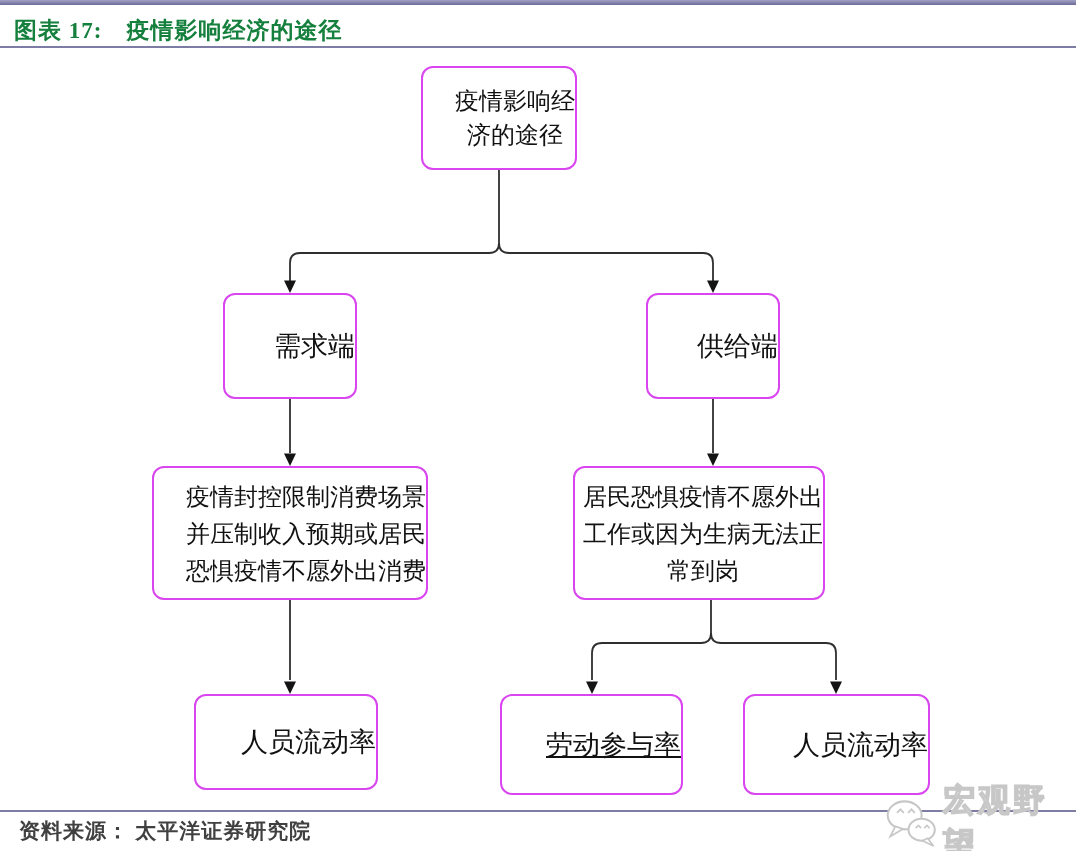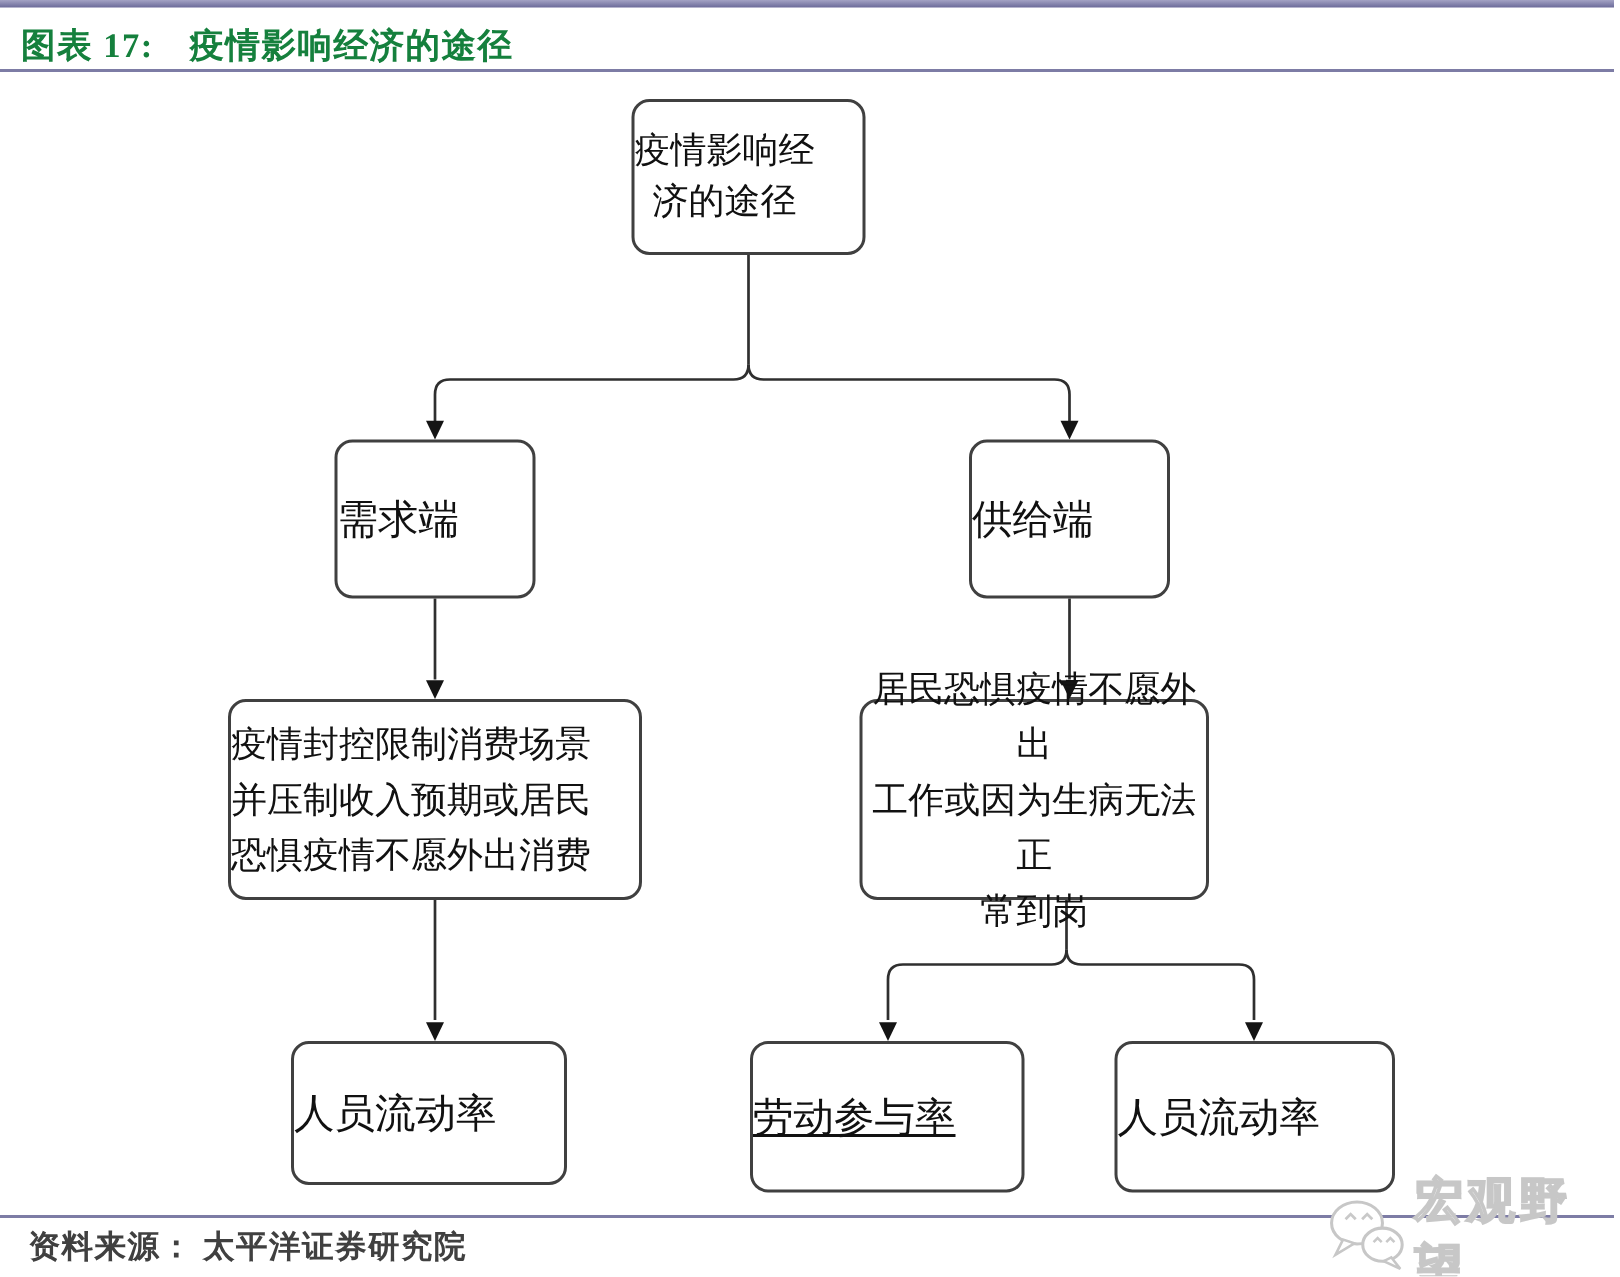--- a/index.html
+++ b/index.html
@@ -23,30 +23,30 @@
   }
   .title-divider{
     position:absolute;left:0;top:46px;width:1076px;height:2px;
     background:#7d7ca5;
   }
   
   .flowchart{position:absolute;left:0;top:0;width:1080px;height:851px;}
   .edges{position:absolute;left:0;top:0;pointer-events:none;}
   .node{
     position:absolute;box-sizing:border-box;
-    background:#ffffff;border:2px solid #404040;border-radius:12px;
-    display:flex;align-items:center;justify-content:flex-start;
+    background:#ffffff;border:2px solid #d946ef;border-radius:12px;
+    display:flex;align-items:center;justify-content:flex-end;
     text-align:center;color:#111111;
   }
   .node-label{white-space:pre-line;}
   .n-root          {left:421px;top:66px; width:156px;height:104px;font-size:24px;line-height:34px;}
   .n-demand        {left:223px;top:293px;width:134px;height:106px;font-size:27px;}
   .n-supply        {left:646px;top:293px;width:134px;height:106px;font-size:27px;}
   .n-demand-detail {left:152px;top:466px;width:276px;height:134px;font-size:24px;line-height:37px;}
-  .n-supply-detail {left:573px;top:466px;width:233px;height:134px;font-size:24px;line-height:37px;}
+  .n-supply-detail {left:573px;top:466px;width:252px;height:134px;font-size:24px;line-height:37px;}
   .n-demand-metric {left:194px;top:694px;width:184px;height:96px;font-size:27px;}
   .n-supply-metric1{left:500px;top:694px;width:183px;height:101px;font-size:27px;text-decoration:underline;}
   .n-supply-metric2{left:743px;top:694px;width:187px;height:101px;font-size:27px;}
   
   .footer-divider{
     position:absolute;left:0;top:810px;width:1076px;height:2px;
     background:#7d7ca5;
   }
   .source-note{
     position:absolute;left:19px;top:817px;

